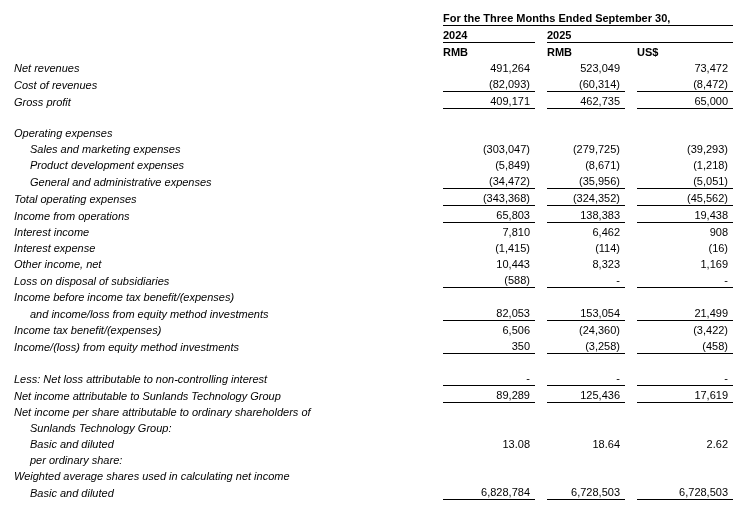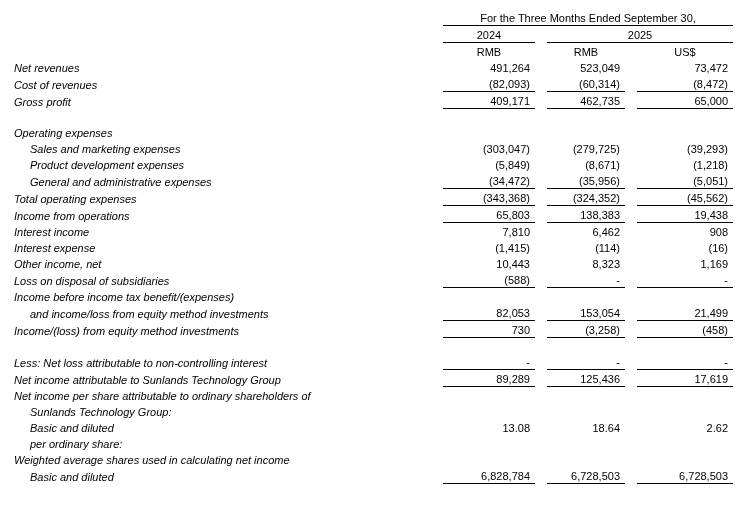--- a/index.html
+++ b/index.html
@@ -24,21 +24,21 @@
     height: 16px;
     vertical-align: bottom;
     white-space: nowrap;
     overflow: hidden;
     line-height: 13px;
   }
   tr.head-row-1 td { height: 17px; }
   td.label-cell { text-align: left; font-style: italic; }
   td.label-cell.indent-1 { padding-left: 16px; }
   td.val { text-align: right; padding-right: 5px; }
-  td.center { text-align: center; }
+  td.center { text-align: left; font-weight: bold; }
   td.u1 { border-bottom: 1px solid #000000; }
   td.u2 { border-bottom: 3px double #000000; }
   tr.blank td { height: 15px; }
 </style>
 </head>
 <body>
 
 <div class="page">
   <table class="fin-table">
     <colgroup>
@@ -192,22 +192,30 @@
   </tr>
         <tr>
     <td class="label-cell indent-1">and income/loss from equity method investments</td>
     <td class="val u1">82,053</td>
     <td></td>
     <td class="val u1">153,054</td>
     <td></td>
     <td class="val u1">21,499</td>
   </tr>
         <tr>
+    <td class="label-cell">Income tax benefit/(expenses)</td>
+    <td class="val">6,506</td>
+    <td></td>
+    <td class="val">(24,360)</td>
+    <td></td>
+    <td class="val">(3,422)</td>
+  </tr>
+        <tr>
     <td class="label-cell">Income/(loss) from equity method investments</td>
-    <td class="val u1">730</td>
+    <td class="val u1">350</td>
     <td></td>
     <td class="val u1">(3,258)</td>
     <td></td>
     <td class="val u1">(458)</td>
   </tr>
         <tr class="blank">
     <td class="label-cell"></td>
     <td class="val"></td>
     <td></td>
     <td class="val"></td>

